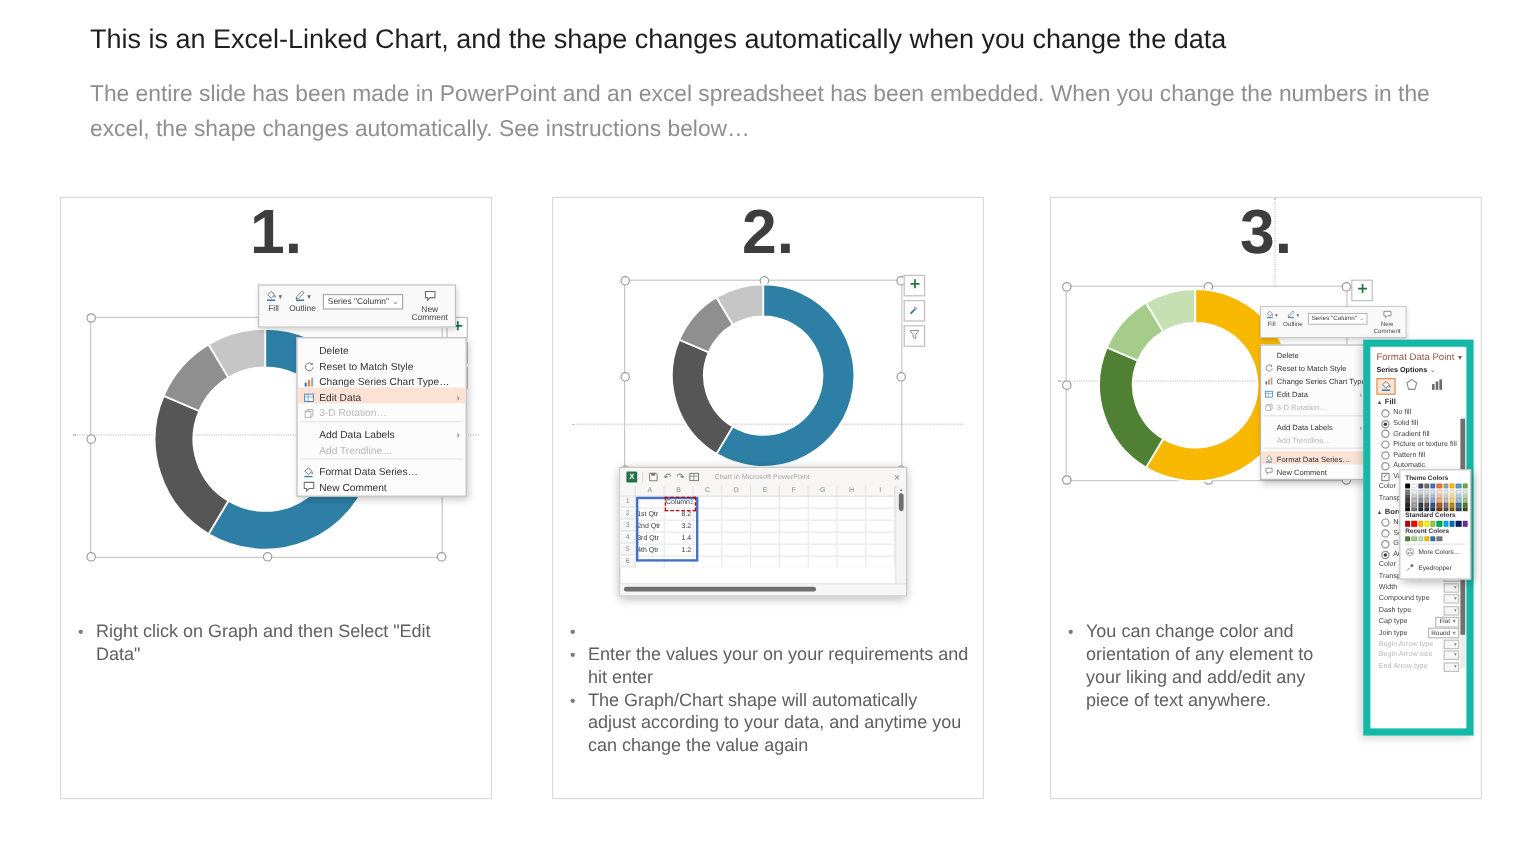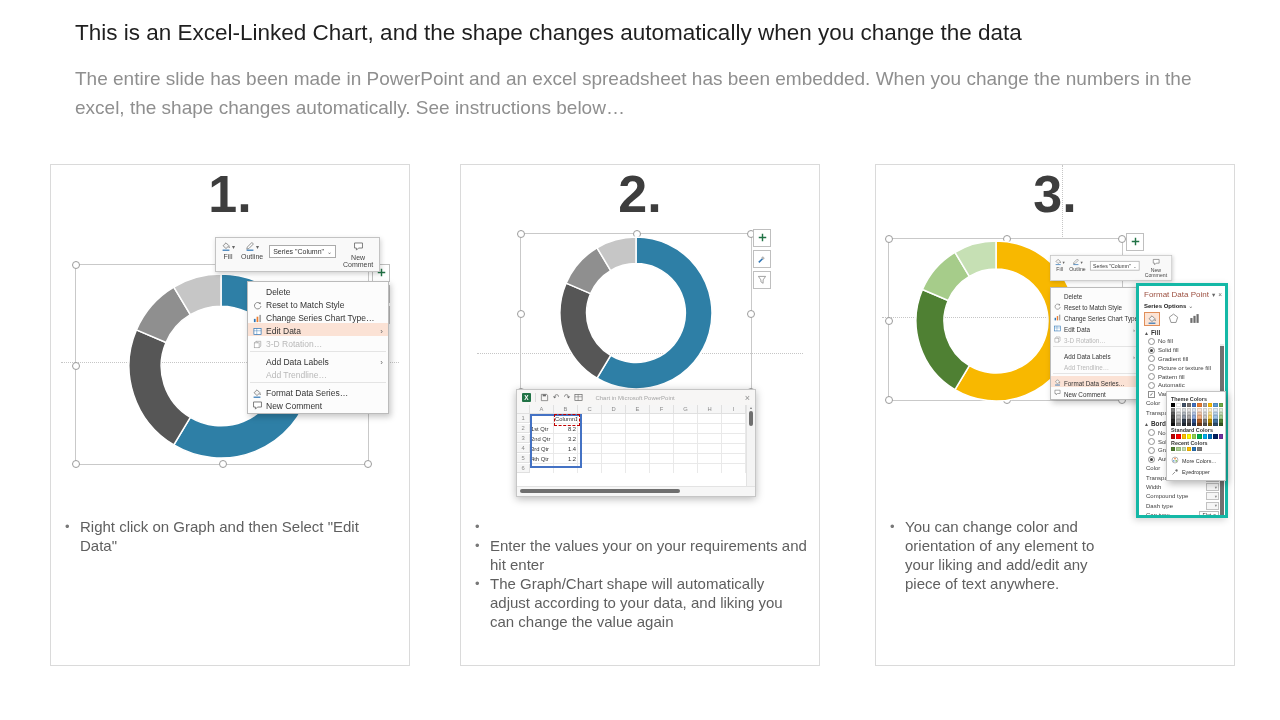--- a/index.html
+++ b/index.html
@@ -65,21 +65,21 @@
   .xc.rn{width:13px;text-align:center}
   .xc.numv{text-align:right}
   .xlrange{position:absolute;border:2px solid #4472C4;pointer-events:none;z-index:2}
   .xlref{position:absolute;border:1px dashed #C00000;pointer-events:none;z-index:3}
   .xlvs{position:absolute;right:0;top:15px;width:8px;bottom:9px;background:#F4F4F4;border-left:1px solid #E3E3E3;
         display:flex;flex-direction:column;align-items:center;font-size:4px;color:#777}
   .xlvthumb{width:4px;height:15px;background:#6F6F6F;border-radius:2px;margin-top:1px}
   .xlhs{position:absolute;left:0;bottom:0;height:9px;width:100%;background:#F6F6F6;border-top:1px solid #E3E3E3}
   .xlhthumb{position:absolute;left:3px;top:2px;height:4px;width:160px;background:#6F6F6F;border-radius:2px}
   
-  .fpanel{position:absolute;width:92px;height:235px;background:#FFF;border:3px solid #14b8a6;
+  .fpanel{position:absolute;width:92px;height:330px;background:#FFF;border:6px solid #14b8a6;
           box-shadow:-2px 2px 7px rgba(0,0,0,.18);padding:4px 6px 0 5px;box-sizing:border-box;z-index:9;overflow:hidden}
   .fp-title{font-size:8px;color:#9C5040;display:flex;align-items:center;white-space:nowrap}
   .fp-title .sp{flex:1}
   .fp-ctl{font-size:6.5px;color:#666;margin-left:3px}
   .fp-series{font-size:6px;font-weight:bold;color:#222;margin-top:3px;display:flex;gap:2px;align-items:center}
   .fp-icons{display:flex;gap:5px;margin:3px 0 2px;align-items:center}
   .fp-ic{width:14px;height:12px;display:flex;align-items:center;justify-content:center;border:1px solid transparent}
   .fp-ic.on{border-color:#E08F5A;background:#FCE4D5}
   .fp-sec{font-size:6.4px;font-weight:bold;color:#333;margin:3px 0 1px;display:flex;gap:2px;align-items:center}
   .fp-sec .tri{font-size:5px;color:#555}
@@ -438,21 +438,21 @@
   <div class="bullets" style="left:14px;top:352px;width:332px">
       <div class="bl">
         <span class="bm">•</span>
       </div>
       <div class="bl">
         <span class="bm">•</span>
         <span>Enter the values your on your requirements and hit enter</span>
       </div>
       <div class="bl">
         <span class="bm">•</span>
-        <span>The Graph/Chart shape will automatically adjust according to your data, and liking you can change the value again</span>
+        <span>The Graph/Chart shape will automatically adjust according to your data, and anytime you can change the value again</span>
       </div>
     </div>
 </div>
 
 <div class="card" id="card3">
   <div class="num">3.</div>
   <div class="guide" style="left:6px;top:152px;width:246px"></div>
   <div class="vguide" style="left:186px;top:0;height:74px"></div>
   <div class="sel" style="left:12px;top:73px;width:233px;height:161px">
       <span class="h tl"></span>

